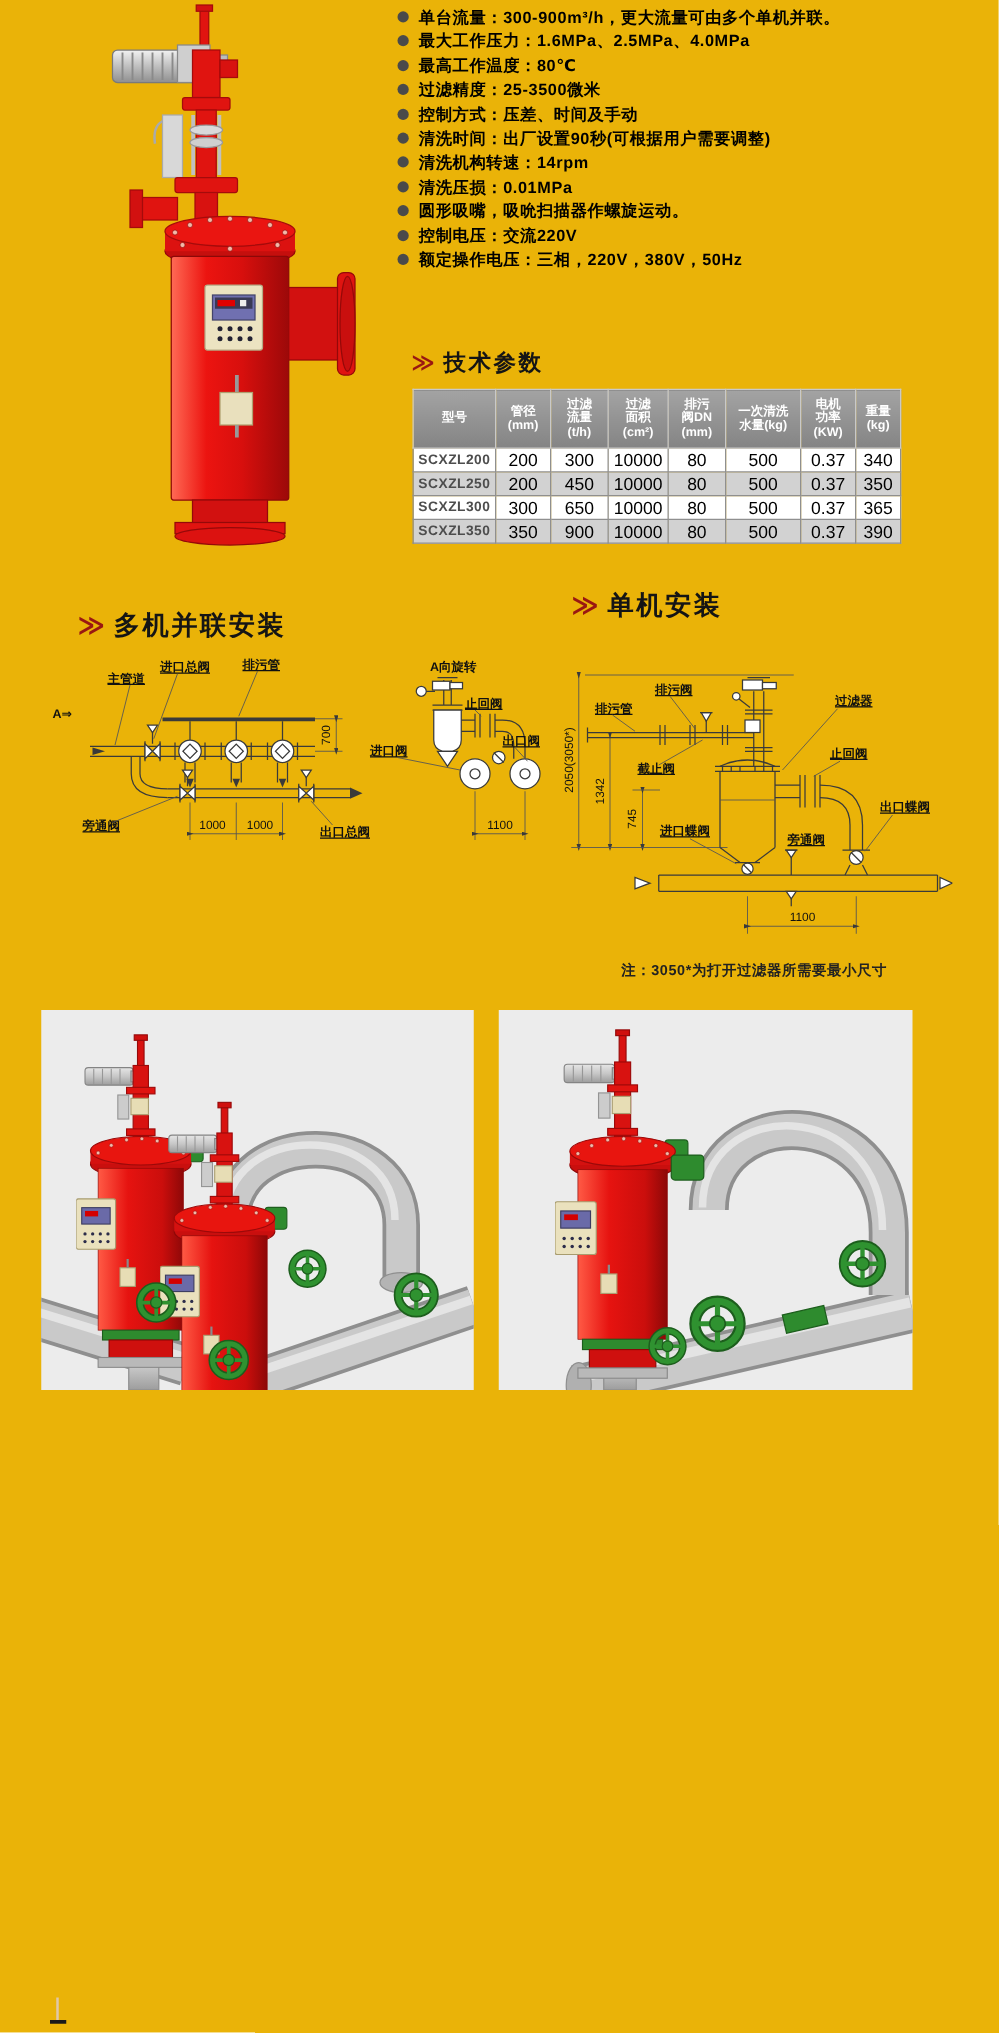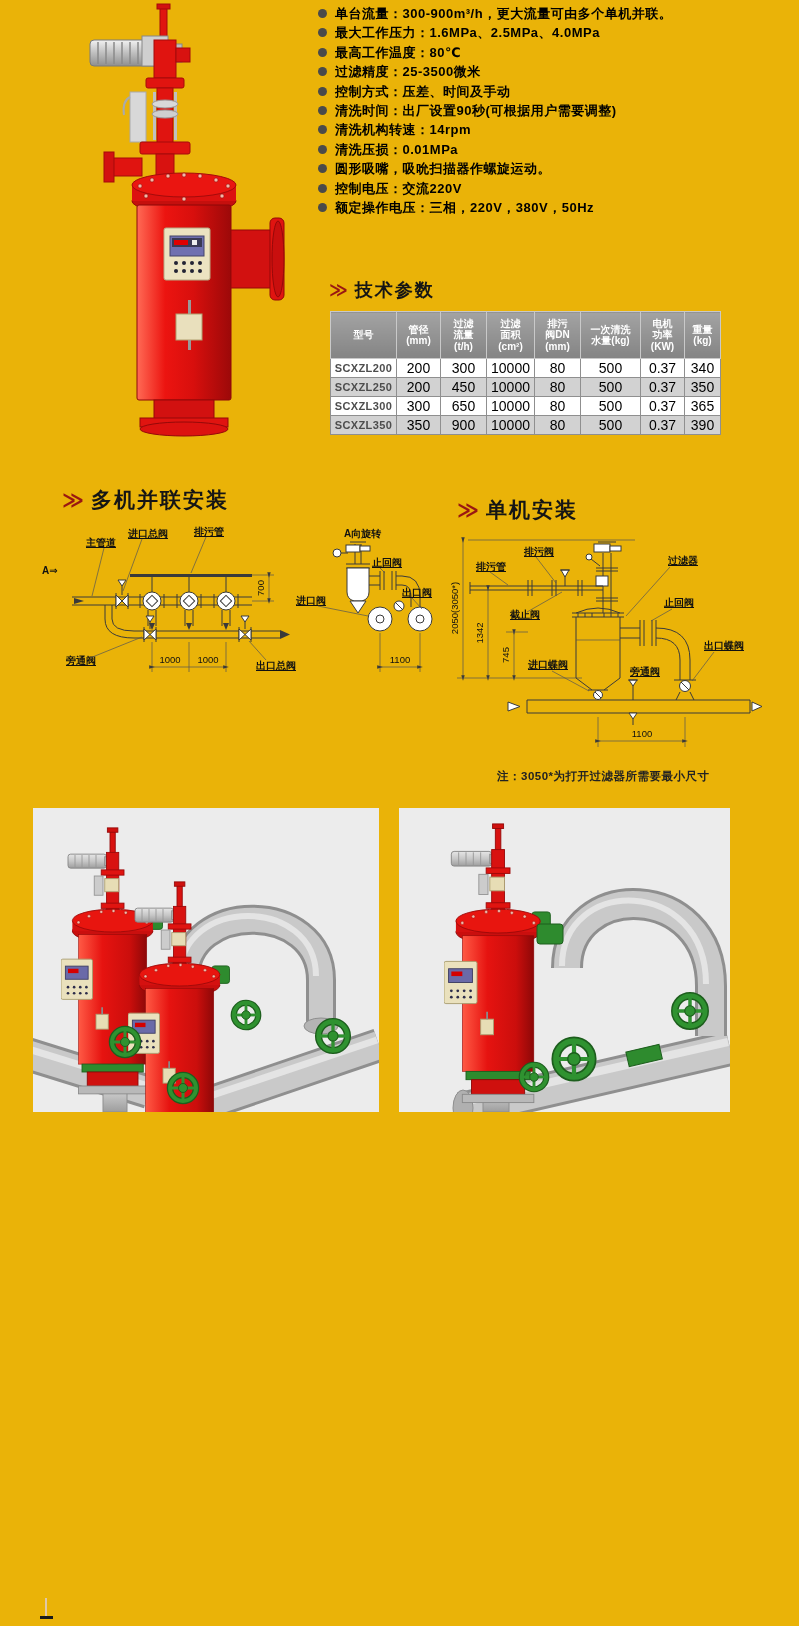--- a/index.html
+++ b/index.html
@@ -399,21 +399,21 @@
       <line class="thin" x1="290" y1="82" x2="340" y2="92"></line>
       <text class="lbl" x="374" y="72">出口阀</text>
       <line class="thin" x1="384" y1="74" x2="394" y2="85"></line>
       <line class="thin" x1="352" y1="109" x2="352" y2="148"></line>
         <line class="thin" x1="392" y1="109" x2="392" y2="148"></line>
       <line class="thin" x1="352" y1="143" x2="392" y2="143" marker-start="url(#ar1)" marker-end="url(#ar1)"></line>
       <text class="dim" x="372" y="139" text-anchor="middle">1100</text>
     </g>
   </svg>
 
-  <div class="sec-head small" style="left:457px;top:496px">
+  <div class="sec-head small" style="left:457px;top:470px">
     <span class="chev">≫</span><span>单机安装</span>
   </div>
   <svg class="dg" style="left:432px;top:520px" width="330" height="235" viewBox="0 0 330 235">
     <defs>
       <marker id="ar2" markerWidth="8" markerHeight="8" refX="4" refY="2.5" orient="auto">
         <polygon points="0,0 8,2.5 0,5" fill="#3a3a3a"></polygon>
       </marker>
     </defs>
 
     <line class="thin" x1="36" y1="20" x2="203" y2="20"></line>

